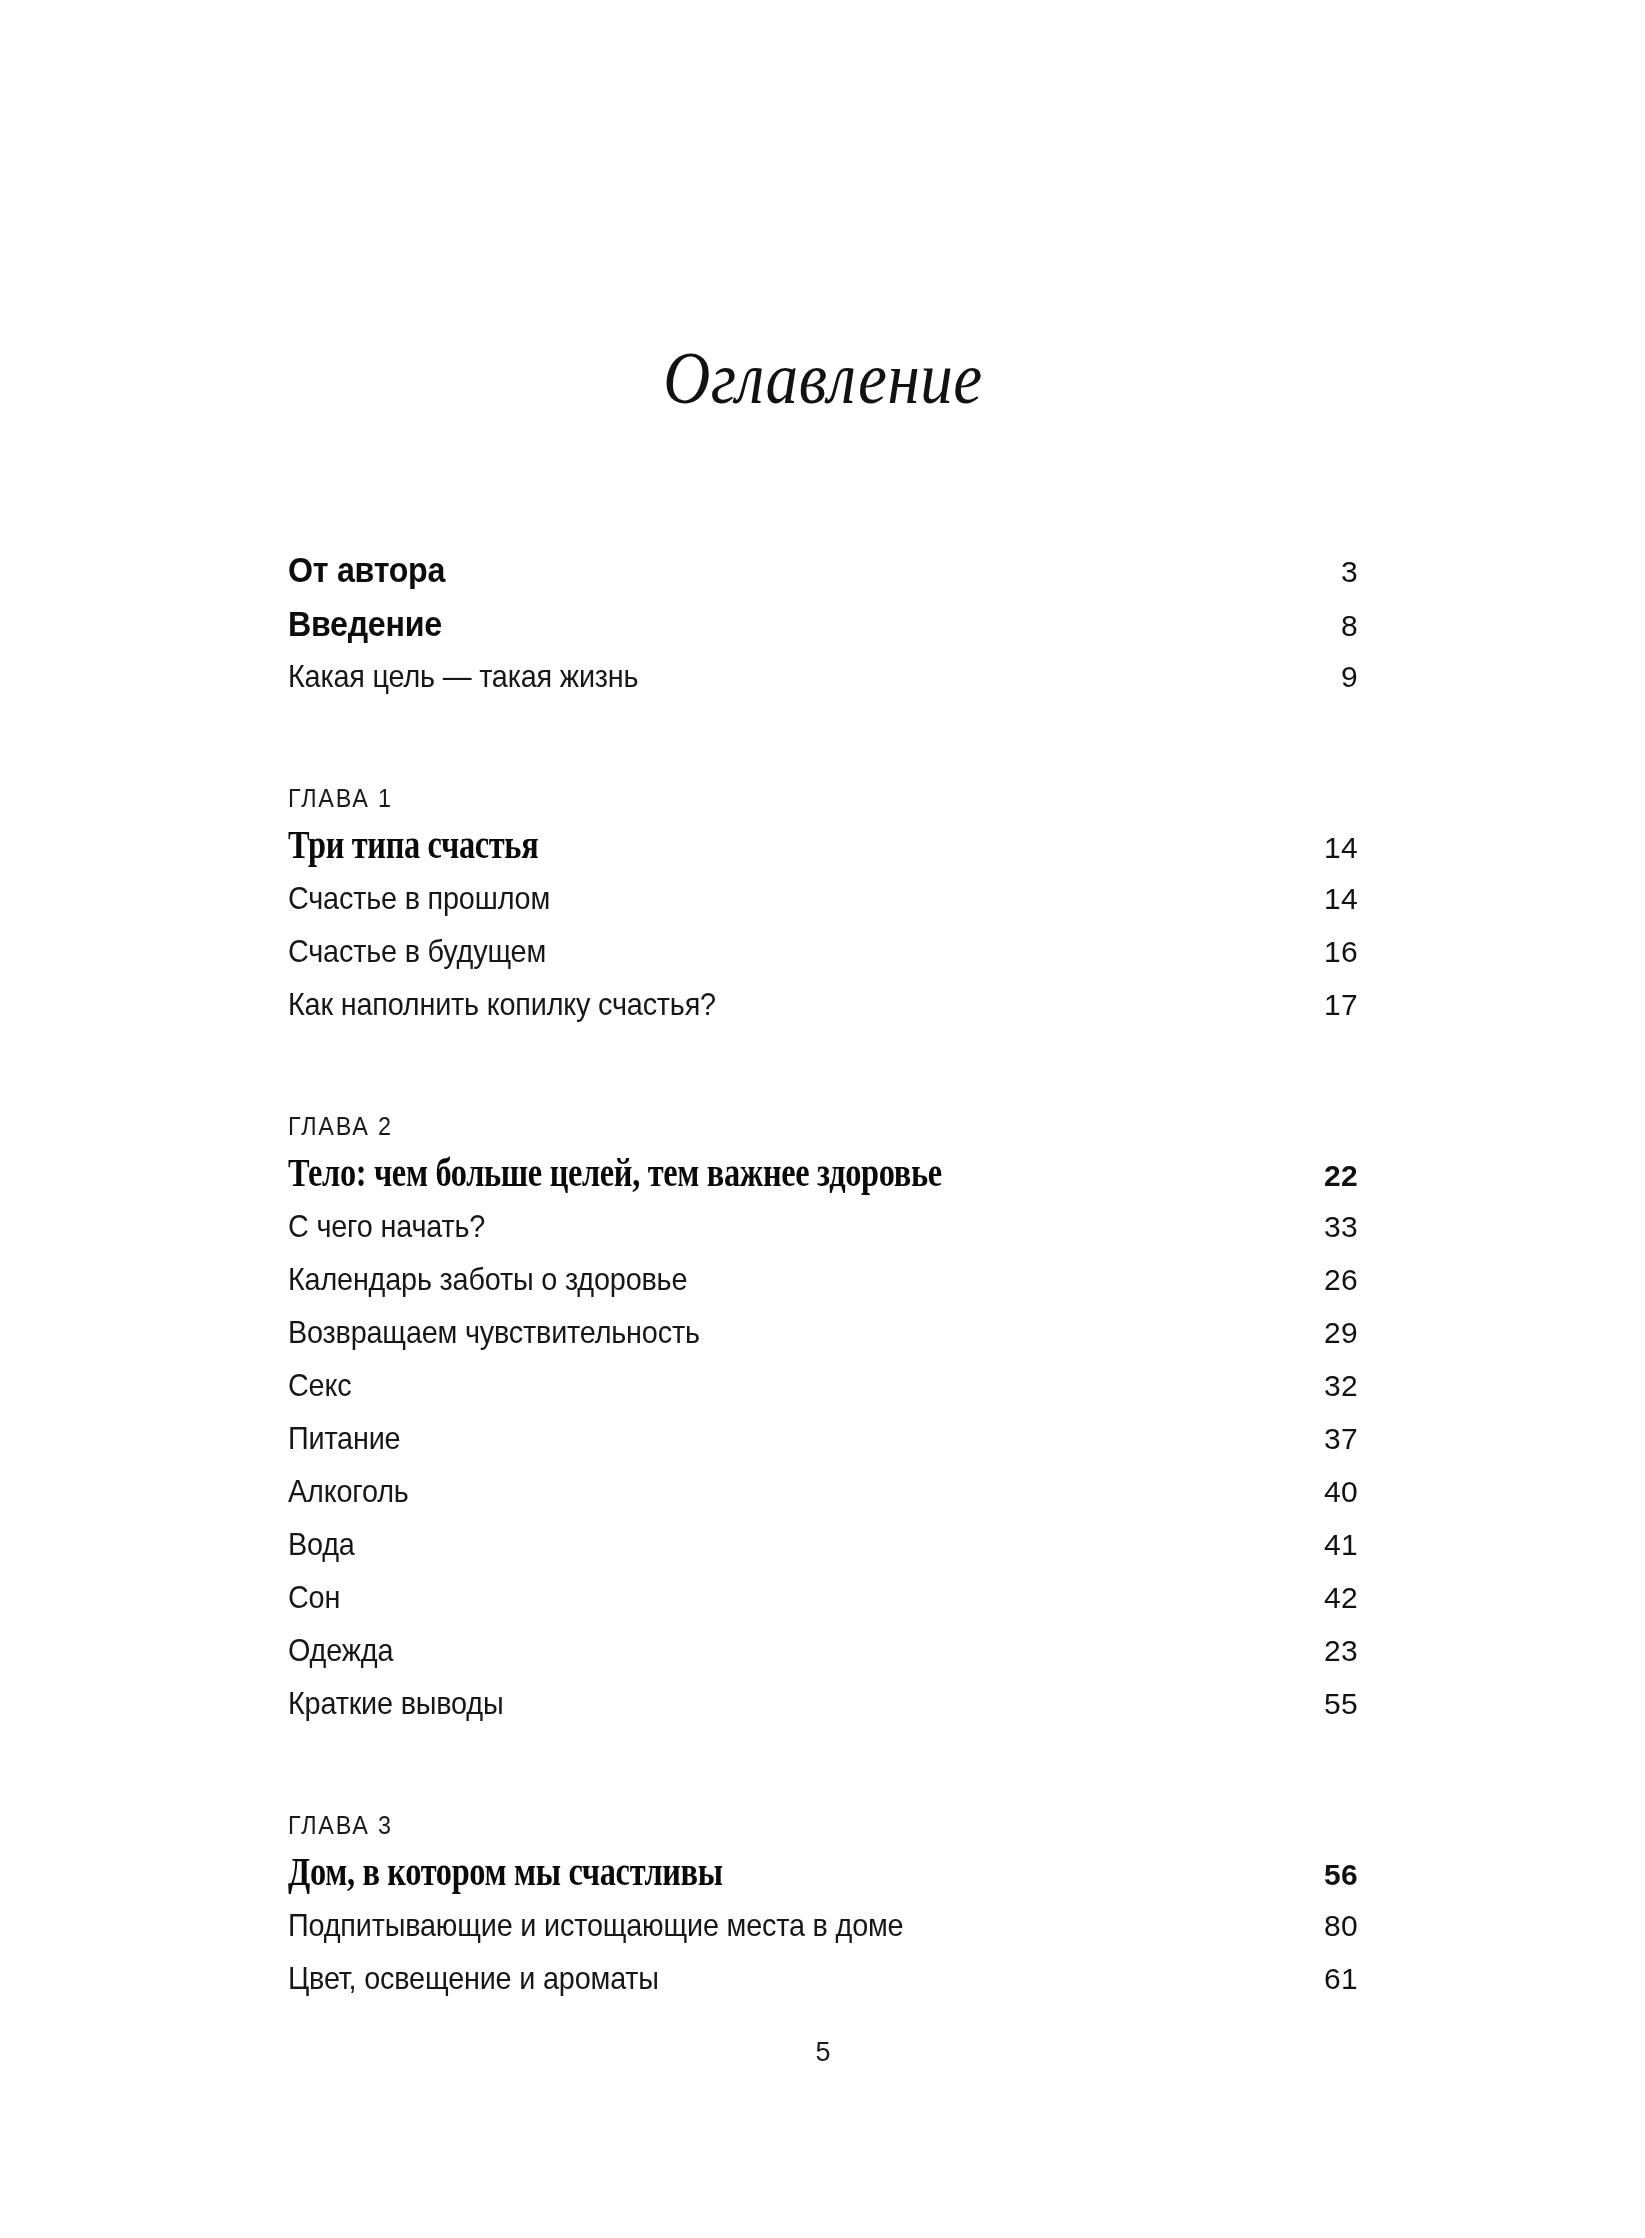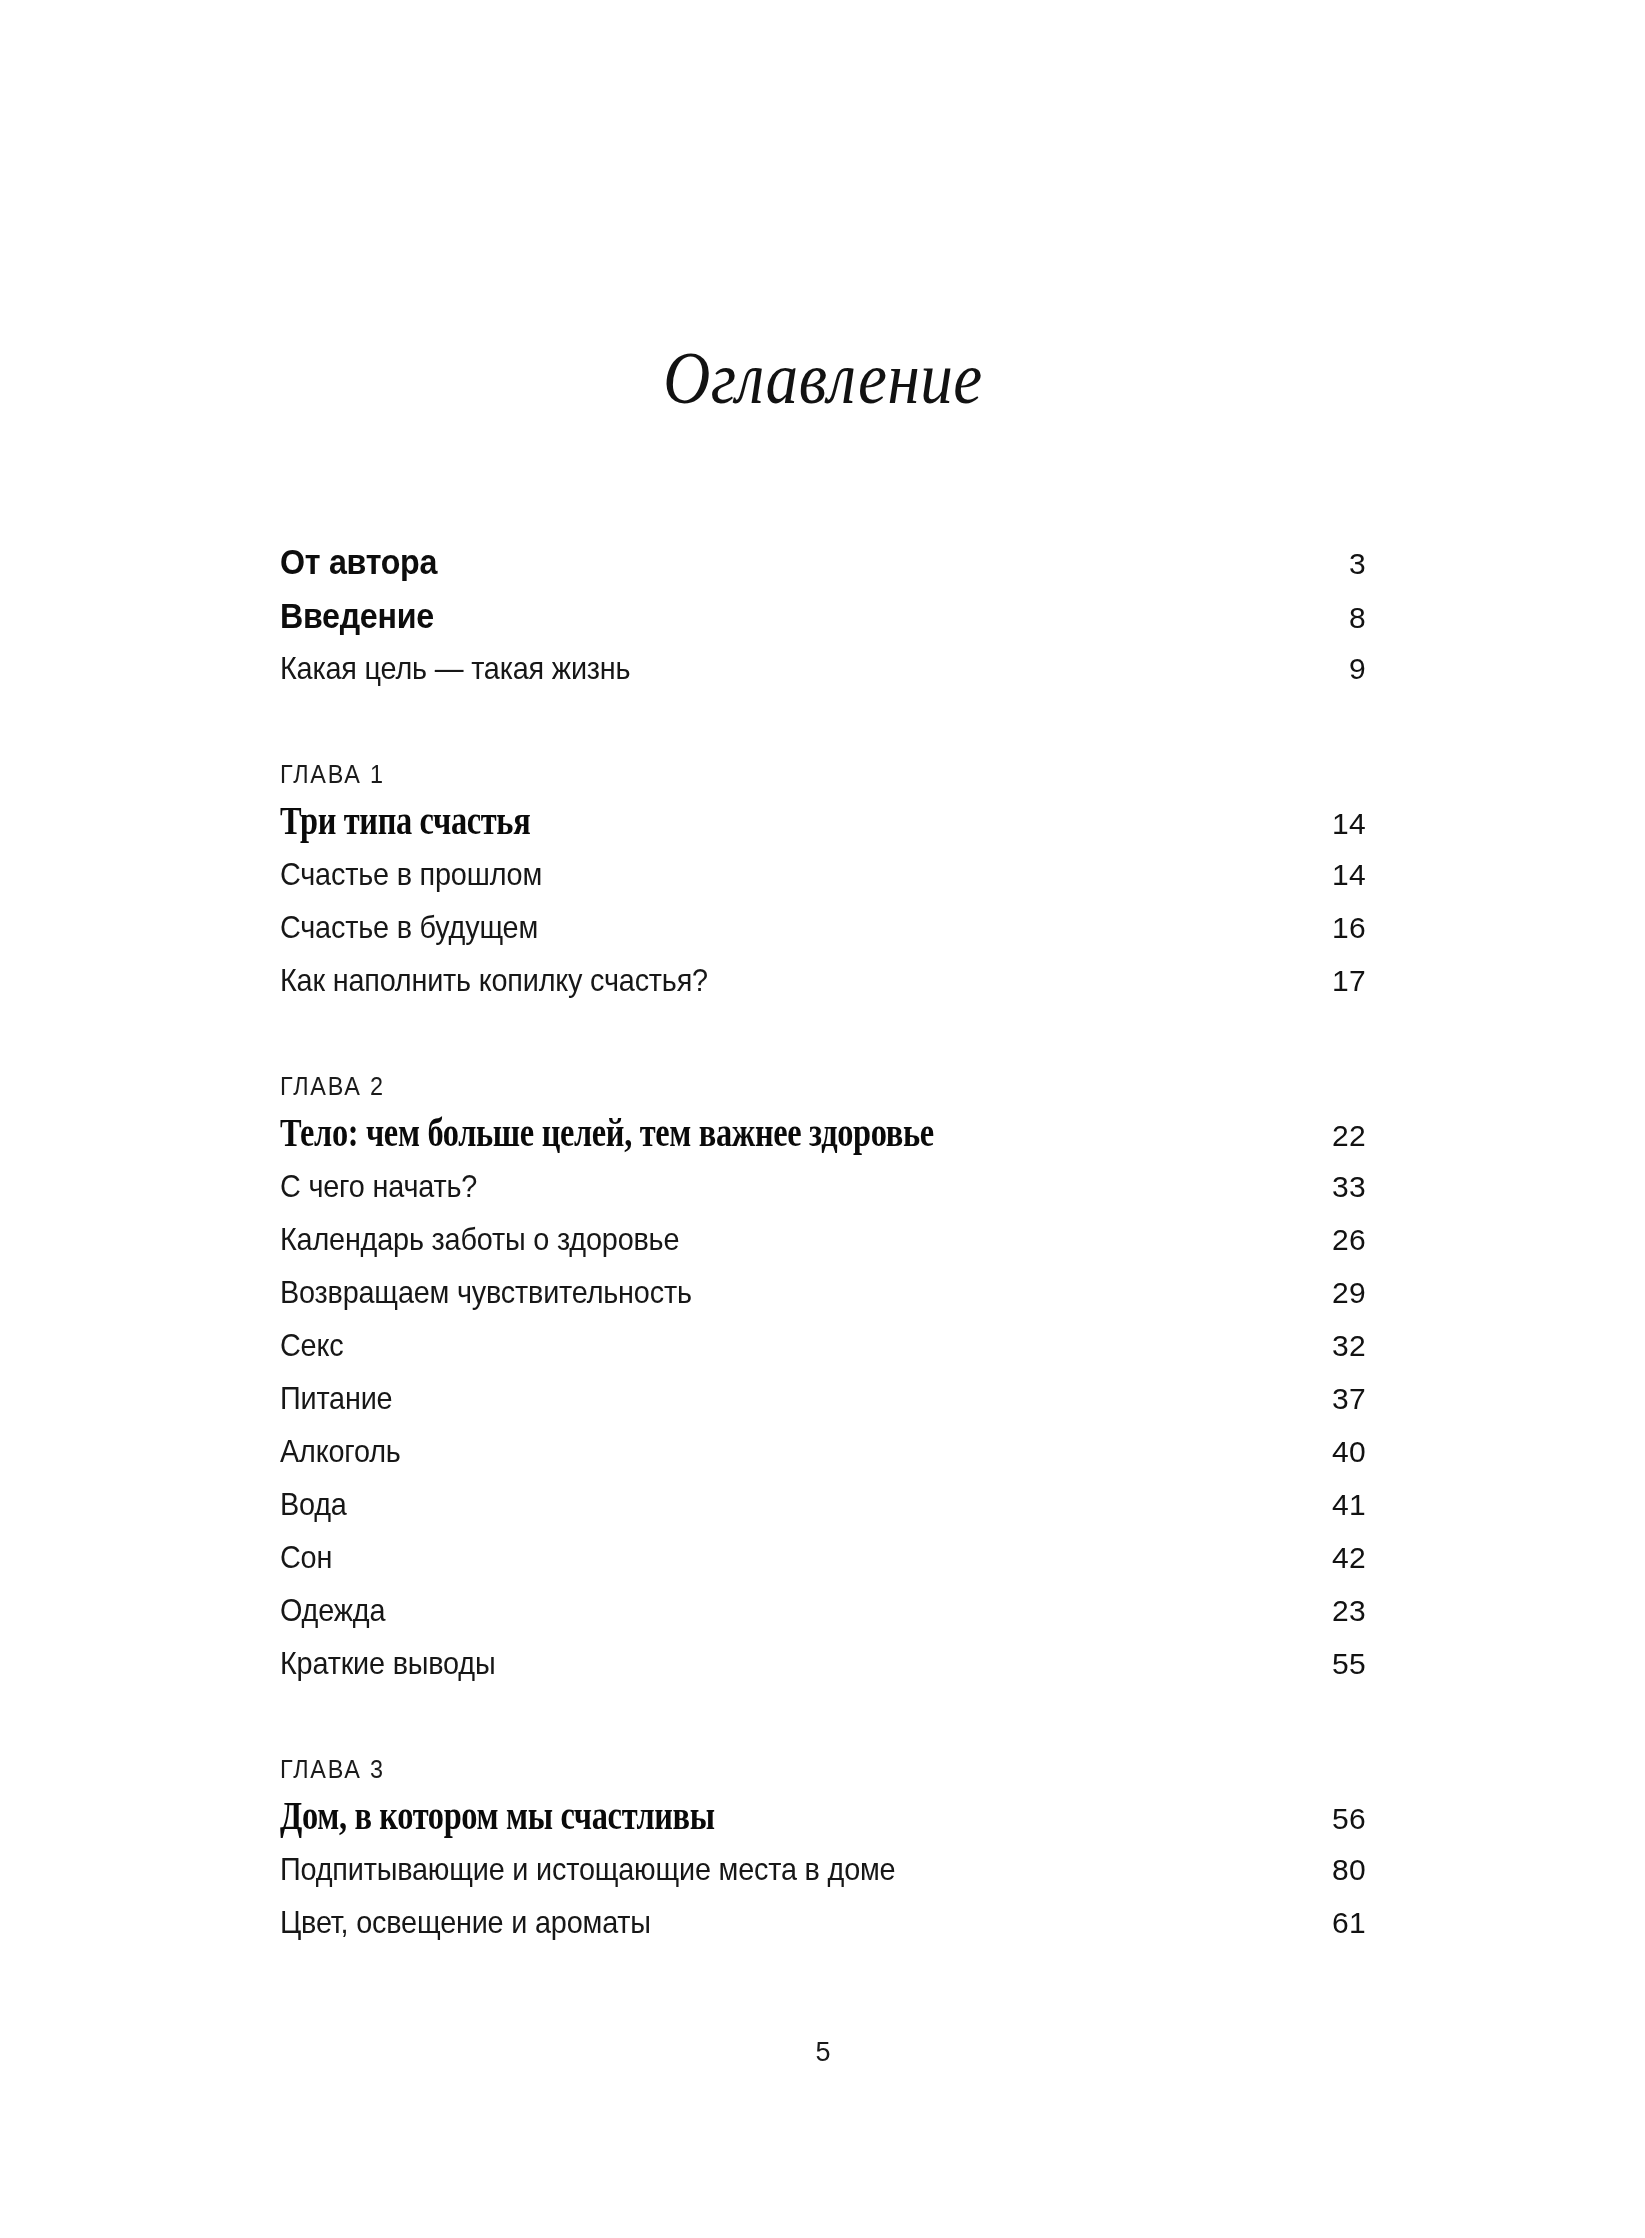--- a/index.html
+++ b/index.html
@@ -45,21 +45,21 @@
 
   
   .toc {
     position: absolute;
     left: 280px;
     top: 542px;
     width: 1086px;
   }
 
   .group {
-    margin: 0;
+    margin: 8px;
     padding: 0;
   }
 
   
   .gap-chapter { height: 48px; }
 
   
   .row {
     display: flex;
     align-items: baseline;
@@ -161,21 +161,21 @@
     font-size: 39px;
     letter-spacing: -0.4px;
     color: #0a0a0a;
     transform: scaleX(0.83);
     transform-origin: 0 50%;
   }
   .row.chapter .leader { margin-left: 0; }
   .row.chapter .leader::before { font-size: 22.4px; letter-spacing: 6.2px; }
 
   
-  .row.tight .pageno { min-width: 0; }
+  .row.tight .pageno { min-width: 0; font-weight: bold; }
   .row.tight .leader { margin-right: 0; }
 
   
   .folio {
     position: absolute;
     top: 2037px;
     left: 0;
     width: 1646px;
     text-align: center;
     font-family: "Liberation Sans", "DejaVu Sans", sans-serif;

